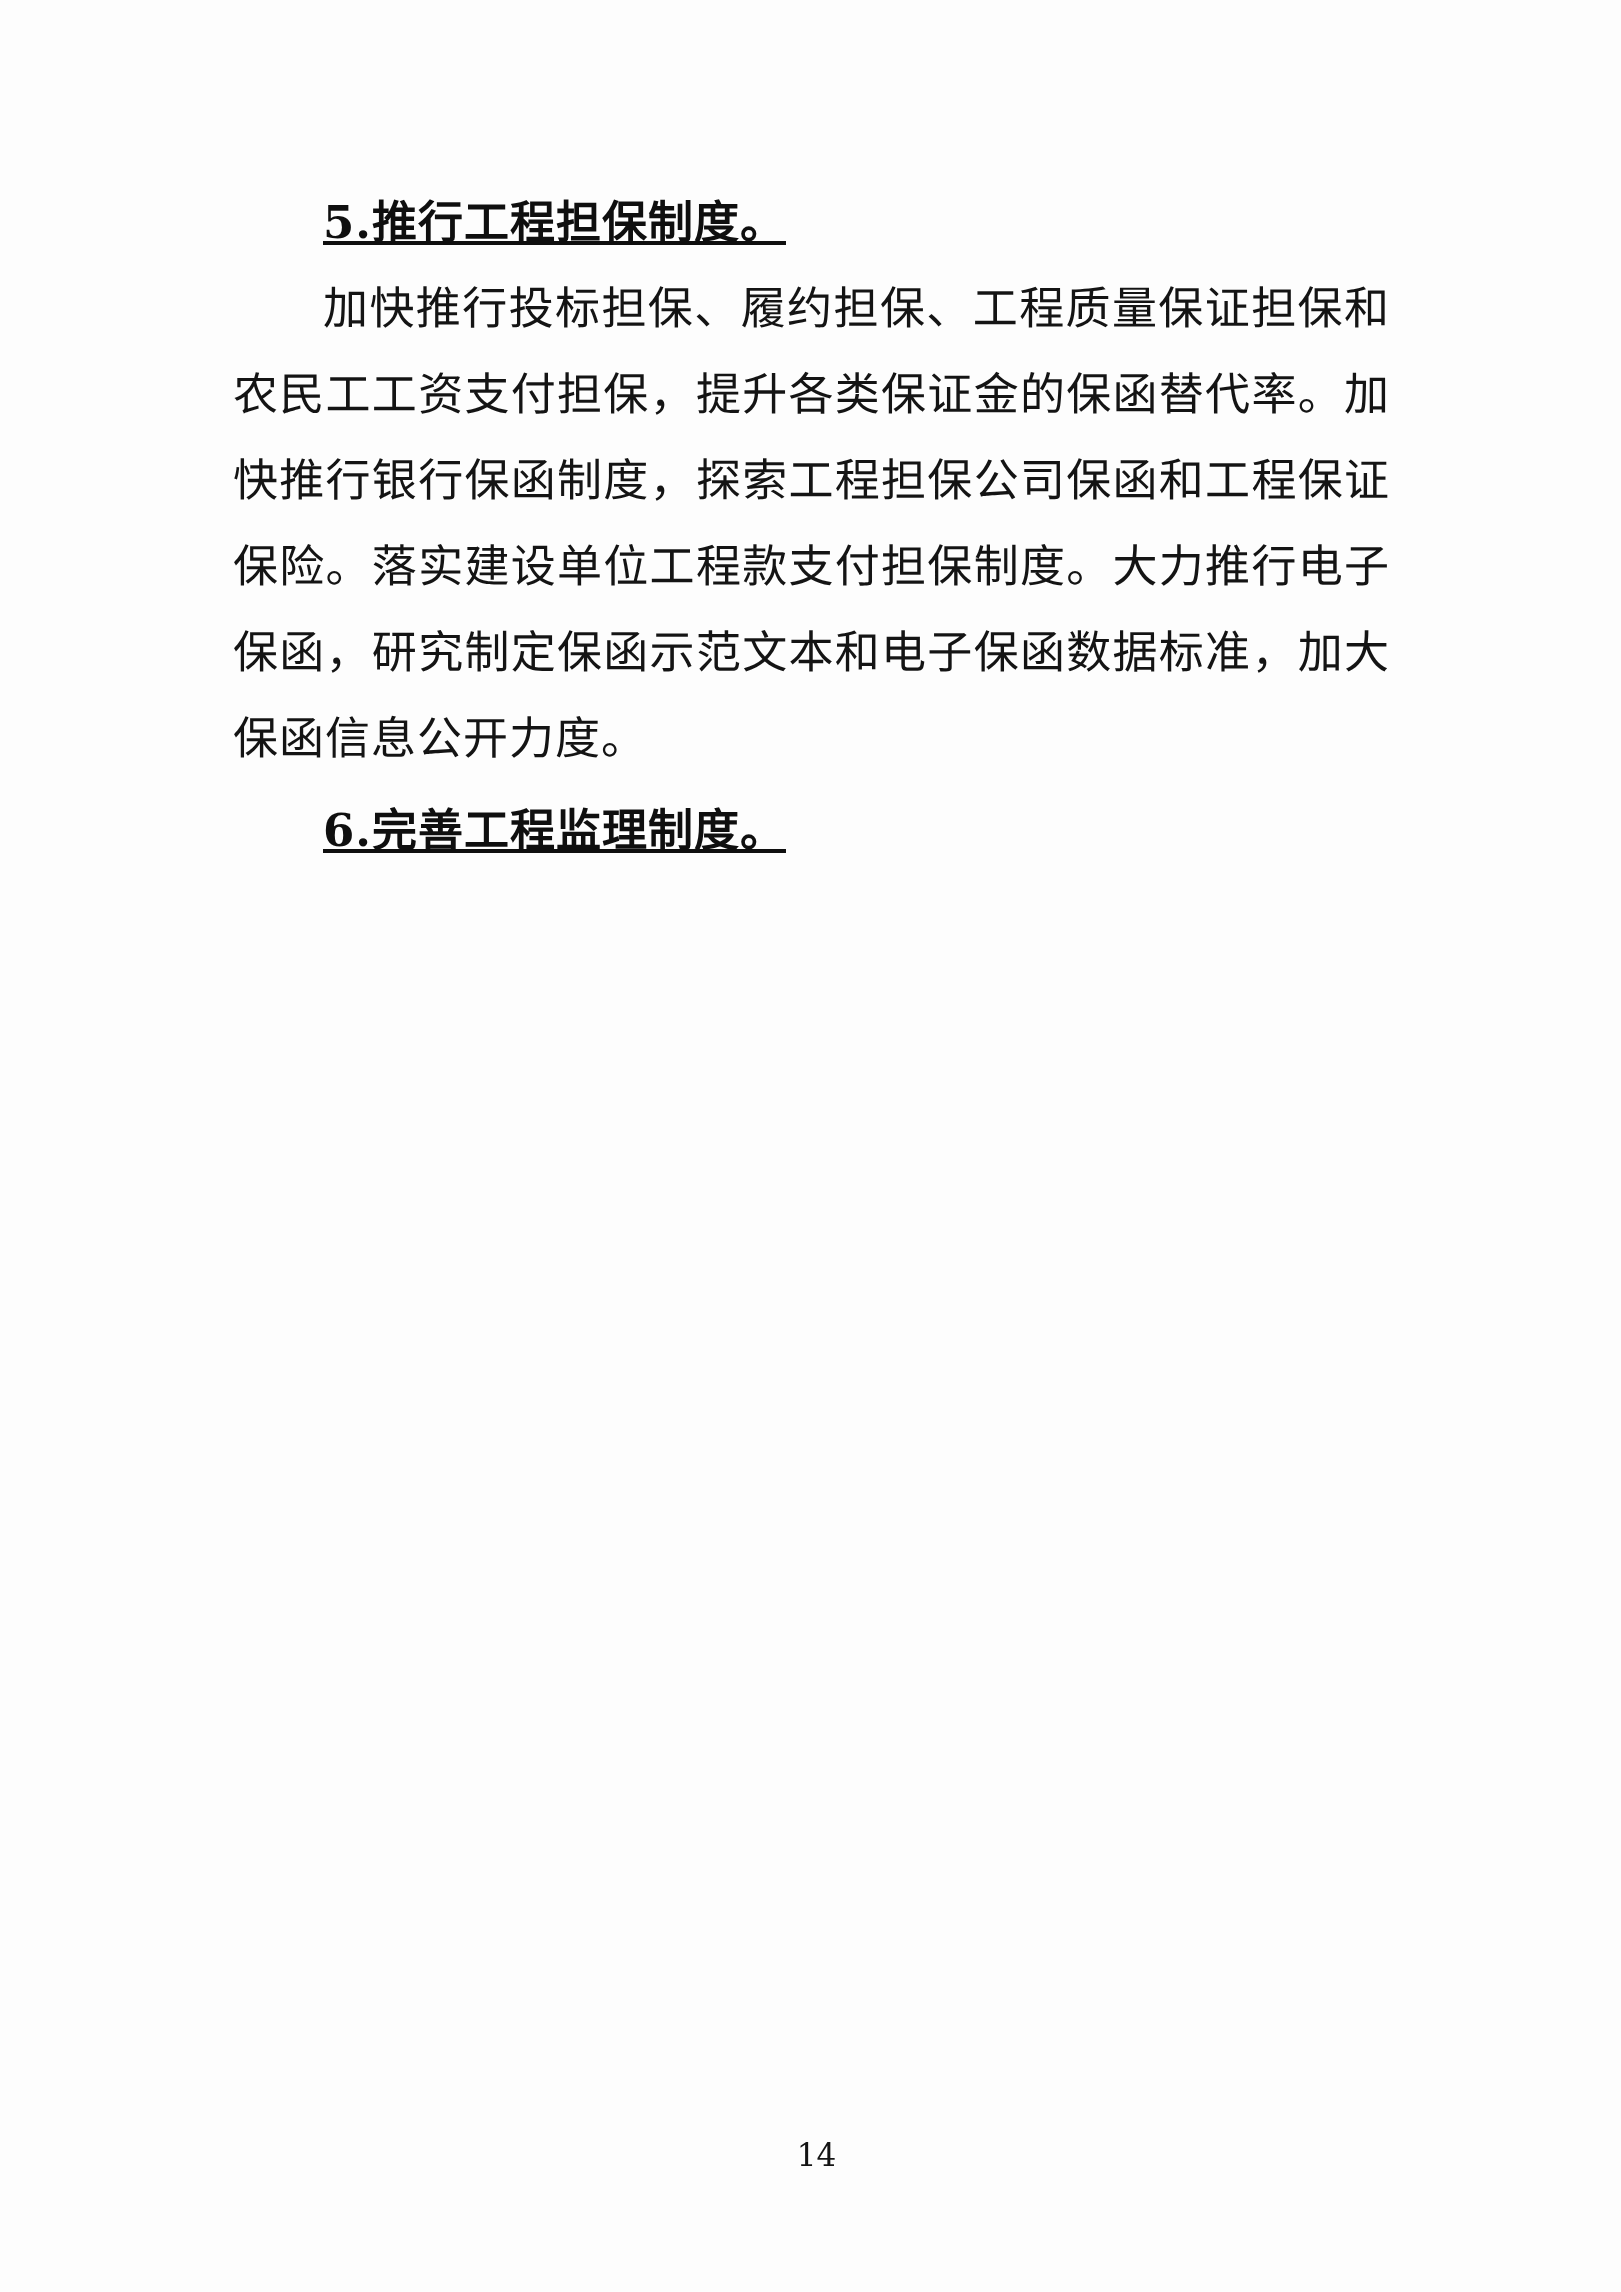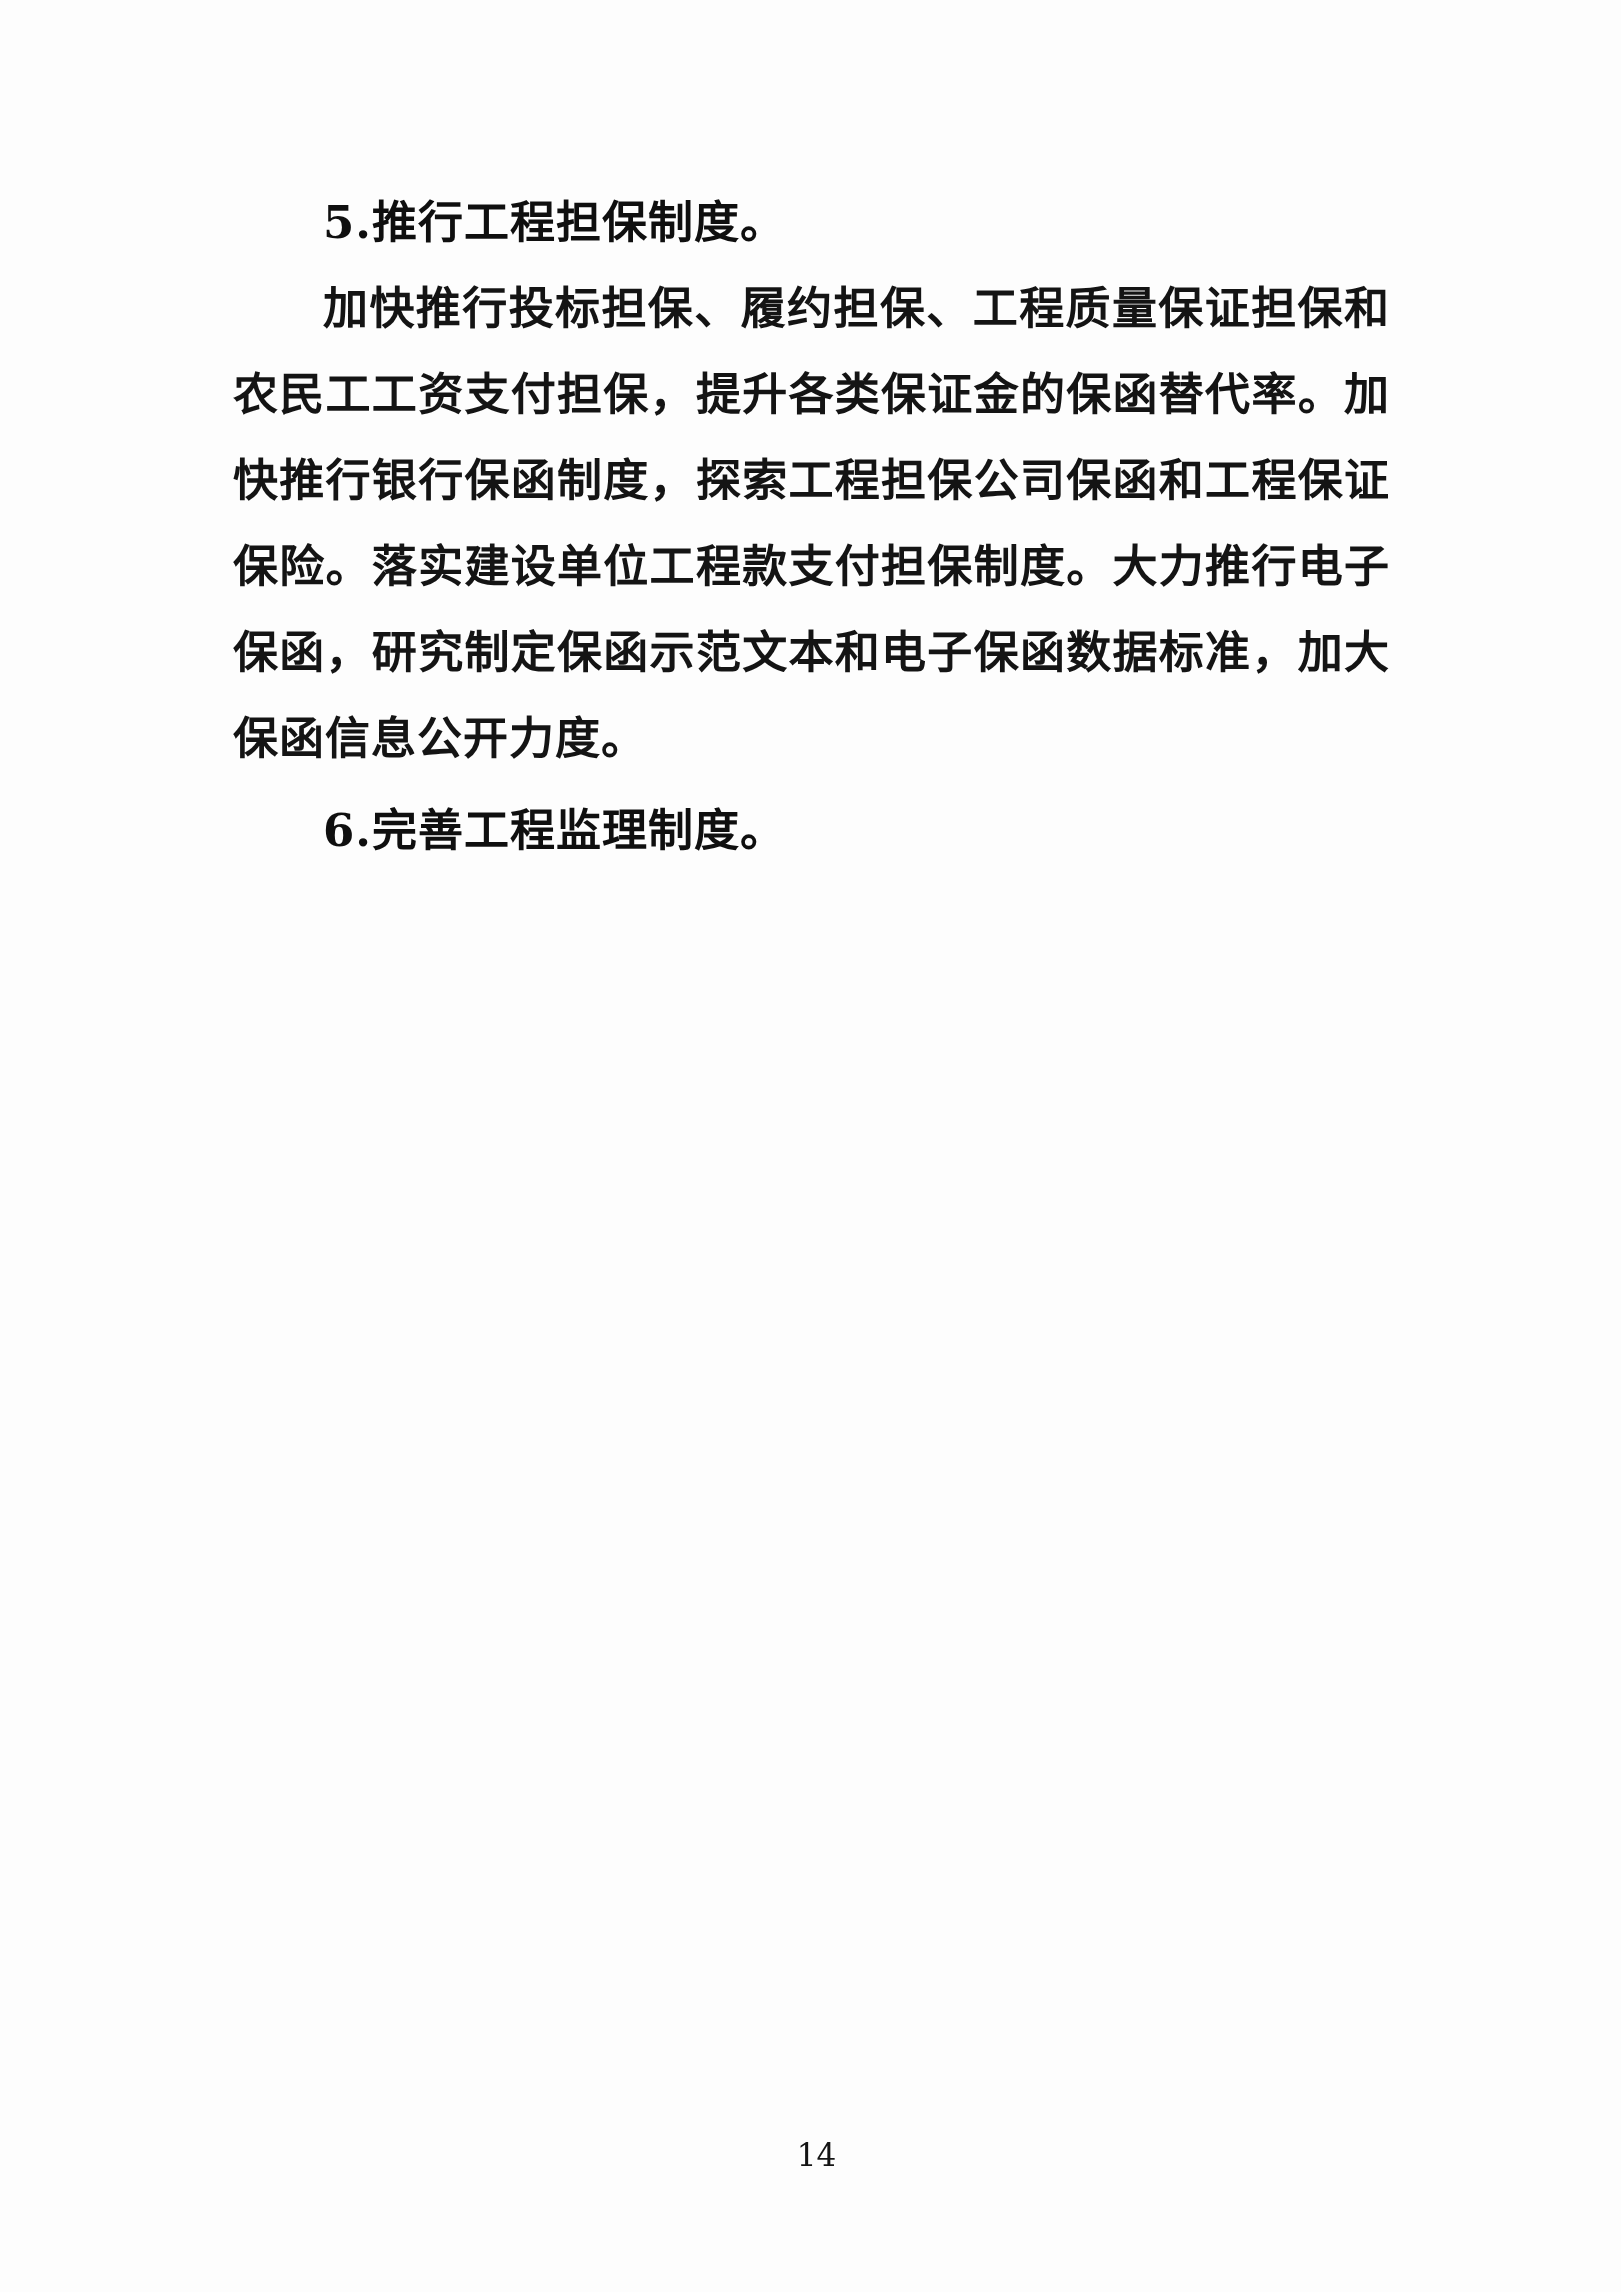--- a/index.html
+++ b/index.html
@@ -34,30 +34,30 @@
     font-size: 45px;
     line-height: 86px;
     letter-spacing: 1px;
     text-align: justify;
     text-justify: inter-ideograph;
     margin: 0 0 0 0;
     color: #141414;
   }
   .para.indent {
     text-indent: 90px;
-    font-weight: bold;
   }
   .heading {
     font-size: 45px;
     line-height: 86px;
     letter-spacing: 1px;
     font-weight: bold;
     margin: 0;
     text-indent: 90px;
     color: #0f0f0f;
+    text-decoration: underline;
   }
   .gap-small { height: 5.9px; }
   .page-number {
     position: absolute;
     left: 0;
     right: 0;
     top: 2137px;
     text-align: center;
     font-size: 31px;
     font-family: "DejaVu Serif", "Liberation Serif", serif;

